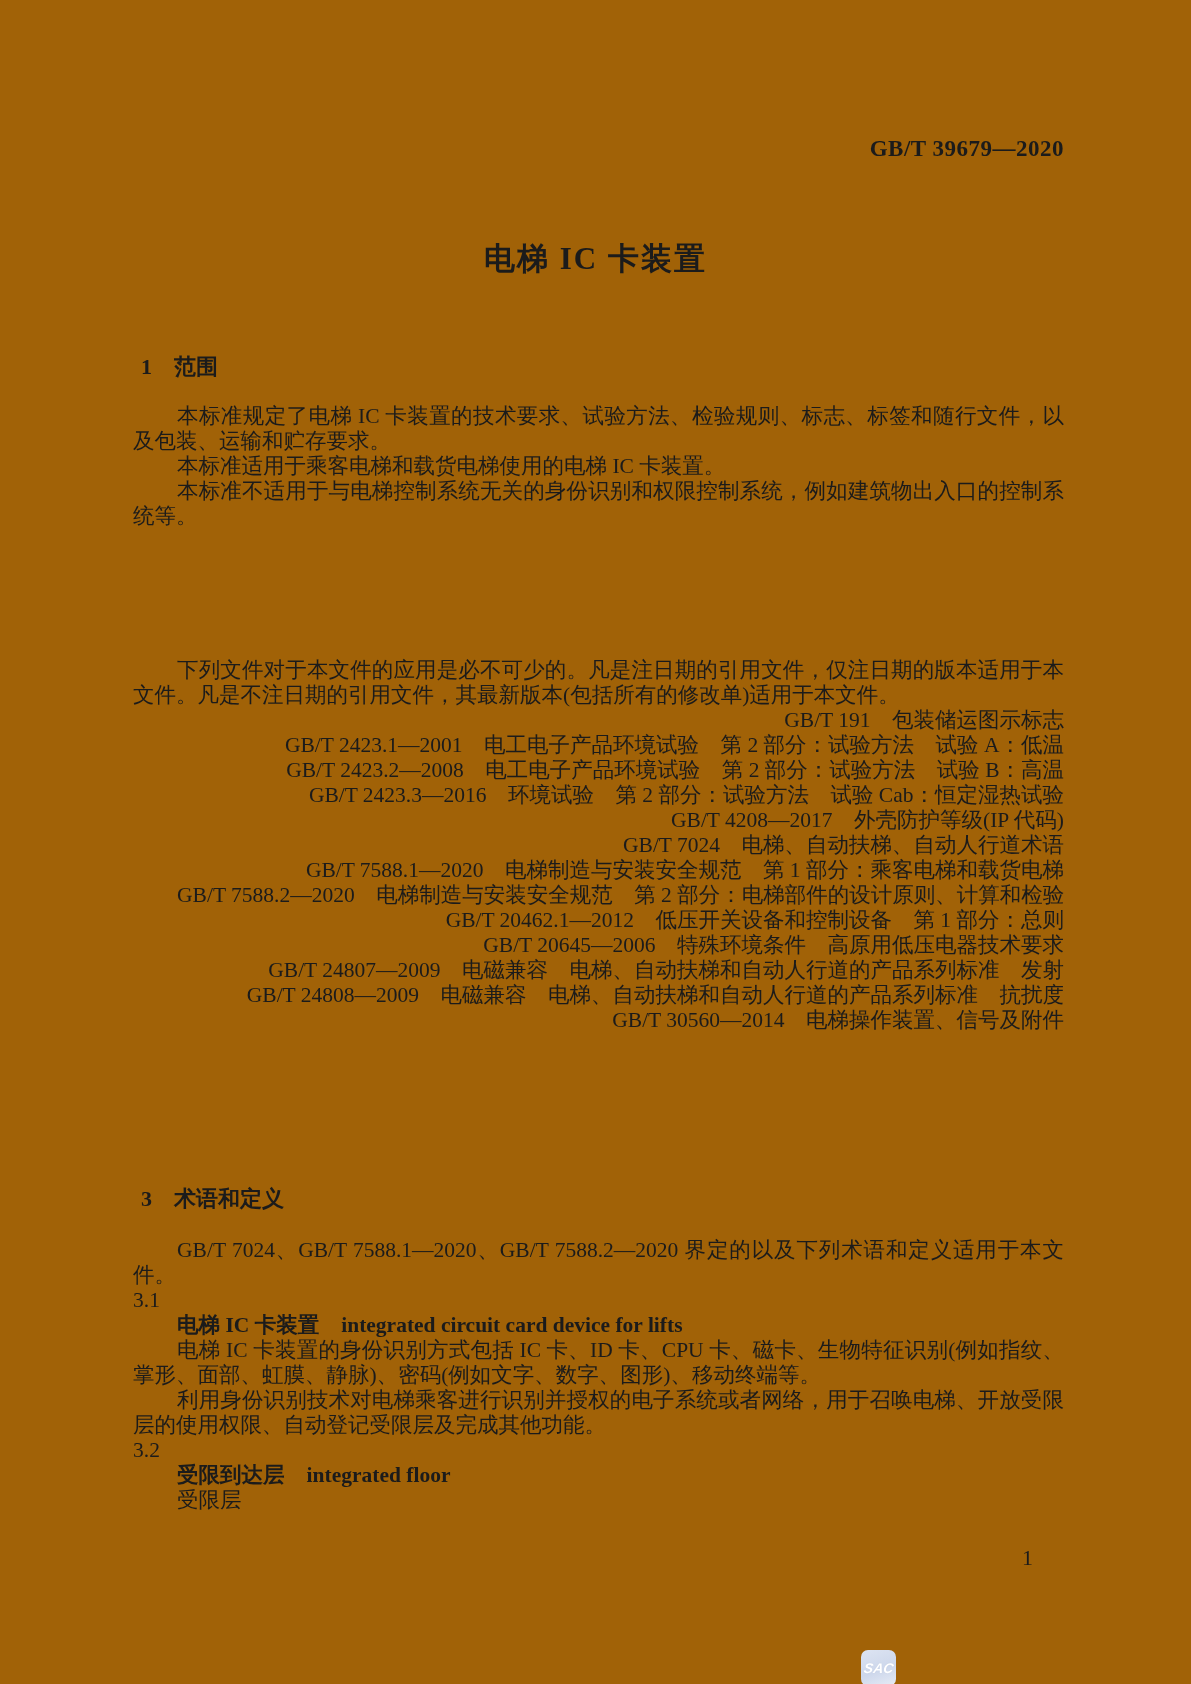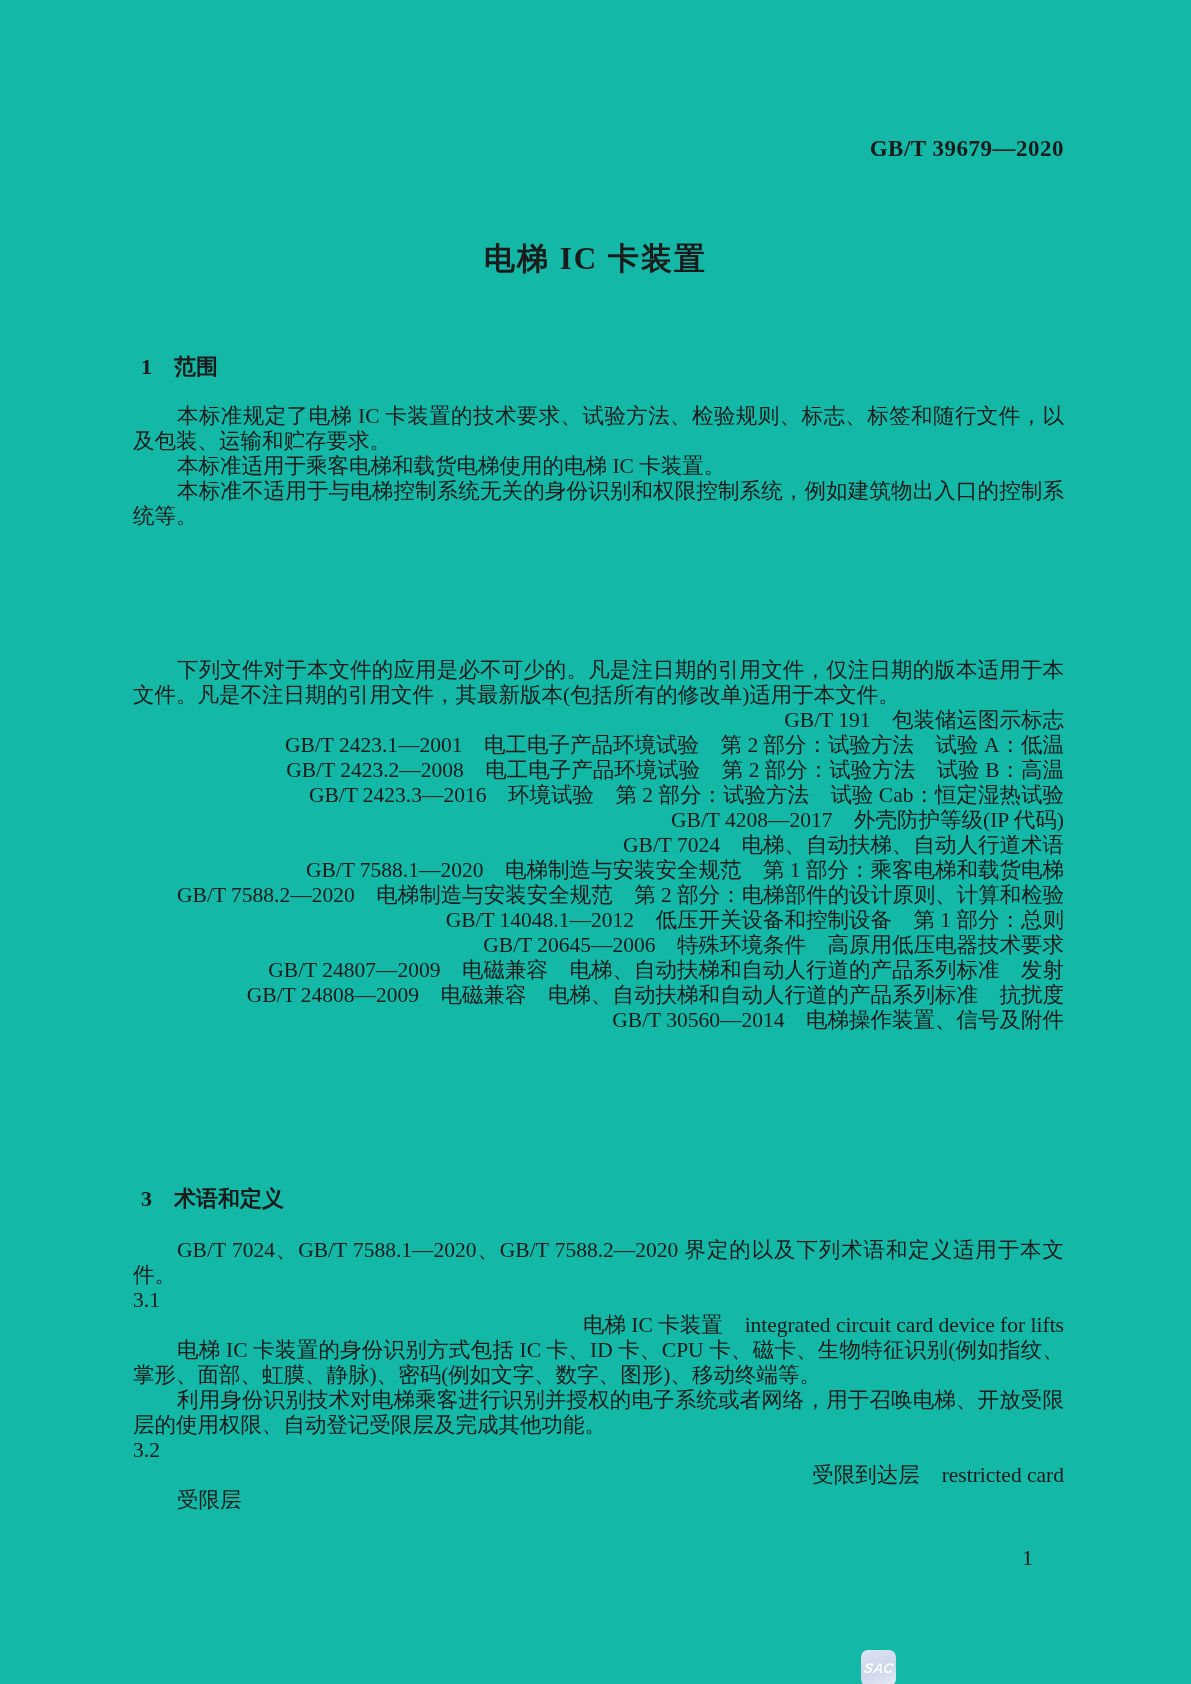--- a/index.html
+++ b/index.html
@@ -1,21 +1,21 @@
 <!DOCTYPE html>
 <html><head>
 <meta charset="utf-8">
 <style>
   html, body { margin: 0; padding: 0; background: #888; }
   .page {
     position: relative;
     width: 1191px;
     height: 1684px;
     margin: 0 auto;
-    background: #14b8a6;
+    background: #a16207;
     overflow: hidden;
     font-family: "Liberation Serif", "DejaVu Serif", serif;
     color: #1b1b1b;
   }
   .doc-code {
     position: absolute;
     top: 136px;
     right: 127px;
     font-size: 23px;
     font-weight: 700;
@@ -47,21 +47,21 @@
   .section-heading .sec-num { display: inline-block; margin-right: 22px; }
   .body-flow {
     font-size: 21.5px;
     line-height: 25px;
     text-align: justify;
   }
   .body-flow p { margin: 0; }
   .indent-p { text-indent: 2.05em; }
   .ref-line { text-indent: 2.05em; white-space: nowrap; text-align: right; }
   .term-id { font-size: 21.5px; }
-  .term-line { text-indent: 2.05em; font-weight: 400; white-space: nowrap; text-align: right; }
+  .term-line { text-indent: 2.05em; font-weight: 700; white-space: nowrap; text-align: left; }
   .term-line .term-en { margin-left: 22px; }
   .alias-line { text-indent: 2.05em; }
   .page-number {
     position: absolute;
     left: 1022px;
     top: 1545px;
     font-size: 22px;
   }
   .watermark {
     position: absolute;
@@ -110,21 +110,21 @@
   <div class="block body-flow" style="top:658px;">
     <p class="indent-p">下列文件对于本文件的应用是必不可少的。凡是注日期的引用文件，仅注日期的版本适用于本文件。凡是不注日期的引用文件，其最新版本(包括所有的修改单)适用于本文件。</p>
     <p class="ref-line">GB/T 191　包装储运图示标志</p>
     <p class="ref-line">GB/T 2423.1—2001　电工电子产品环境试验　第 2 部分：试验方法　试验 A：低温</p>
     <p class="ref-line">GB/T 2423.2—2008　电工电子产品环境试验　第 2 部分：试验方法　试验 B：高温</p>
     <p class="ref-line">GB/T 2423.3—2016　环境试验　第 2 部分：试验方法　试验 Cab：恒定湿热试验</p>
     <p class="ref-line">GB/T 4208—2017　外壳防护等级(IP 代码)</p>
     <p class="ref-line">GB/T 7024　电梯、自动扶梯、自动人行道术语</p>
     <p class="ref-line">GB/T 7588.1—2020　电梯制造与安装安全规范　第 1 部分：乘客电梯和载货电梯</p>
     <p class="ref-line">GB/T 7588.2—2020　电梯制造与安装安全规范　第 2 部分：电梯部件的设计原则、计算和检验</p>
-    <p class="ref-line">GB/T 14048.1—2012　低压开关设备和控制设备　第 1 部分：总则</p>
+    <p class="ref-line">GB/T 20462.1—2012　低压开关设备和控制设备　第 1 部分：总则</p>
     <p class="ref-line">GB/T 20645—2006　特殊环境条件　高原用低压电器技术要求</p>
     <p class="ref-line">GB/T 24807—2009　电磁兼容　电梯、自动扶梯和自动人行道的产品系列标准　发射</p>
     <p class="ref-line">GB/T 24808—2009　电磁兼容　电梯、自动扶梯和自动人行道的产品系列标准　抗扰度</p>
     <p class="ref-line">GB/T 30560—2014　电梯操作装置、信号及附件</p>
   </div>
 
   <h2 class="section-heading block" style="top:1175px;">
     <span class="sec-num">3</span><span>术语和定义</span>
   </h2>
 
@@ -136,21 +136,21 @@
       <p class="term-line">
         <span class="term-cn">电梯 IC 卡装置</span><span class="term-en">integrated circuit card device for lifts</span>
       </p>
       <p class="indent-p">电梯 IC 卡装置的身份识别方式包括 IC 卡、ID 卡、CPU 卡、磁卡、生物特征识别(例如指纹、掌形、面部、虹膜、静脉)、密码(例如文字、数字、图形)、移动终端等。</p>
       <p class="indent-p">利用身份识别技术对电梯乘客进行识别并授权的电子系统或者网络，用于召唤电梯、开放受限层的使用权限、自动登记受限层及完成其他功能。</p>
     </div>
 
     <div>
       <p class="term-id">3.2</p>
       <p class="term-line">
-        <span class="term-cn">受限到达层</span><span class="term-en">restricted card</span>
+        <span class="term-cn">受限到达层</span><span class="term-en">integrated floor</span>
       </p>
       <p class="alias-line">受限层</p>
     </div>
   </div>
 
   <div class="page-number">1</div>
 
   <div class="watermark">
     <span>SAC</span>
   </div>

